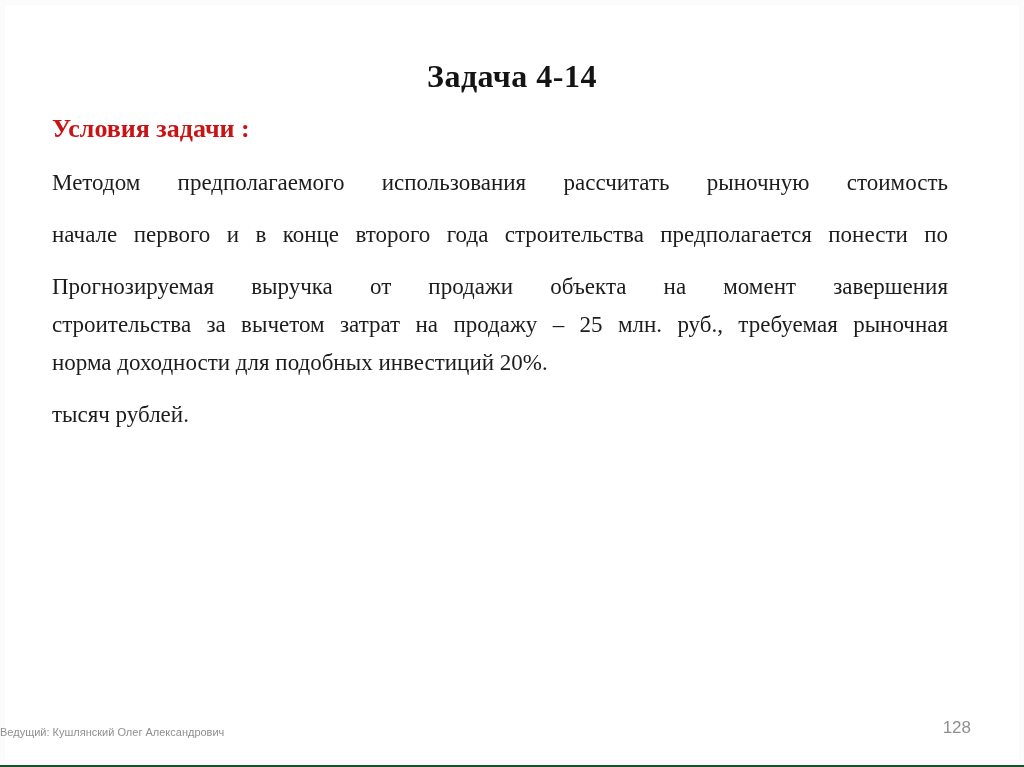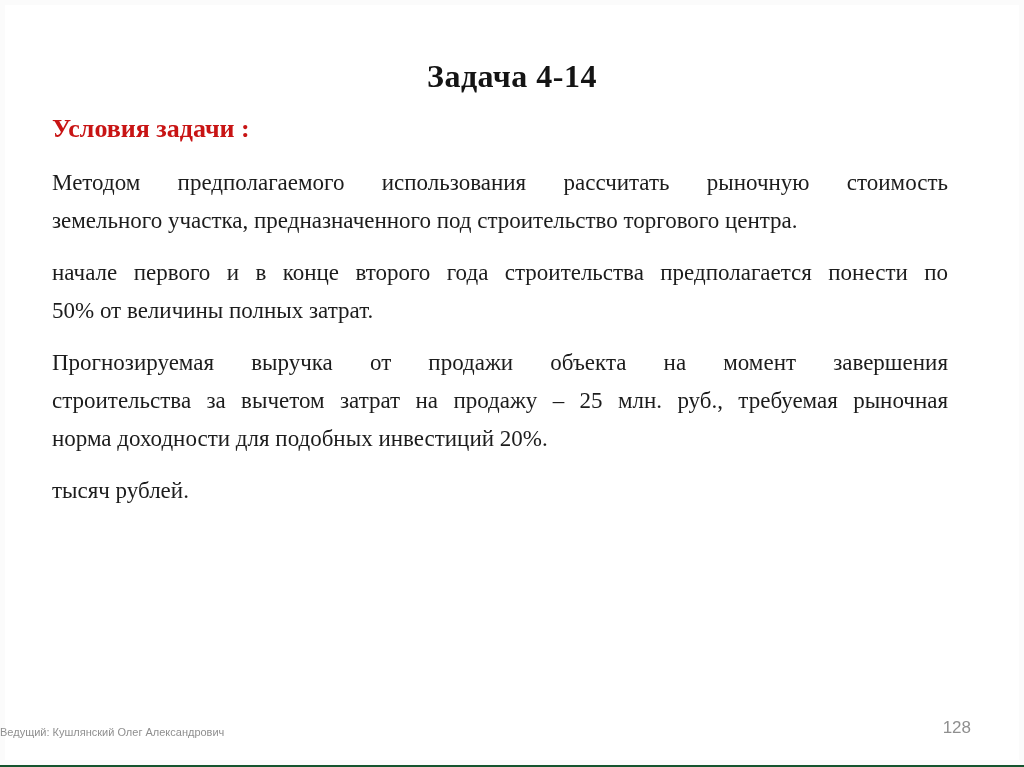--- a/index.html
+++ b/index.html
@@ -81,25 +81,23 @@
 
   <div class="title">Задача 4-14</div>
 
   <div class="content">
     <div class="conditions-heading">Условия задачи :</div>
 
     <div id="conditions-text">
 
     <div class="paragraph">
           <div class="line">Методом предполагаемого использования рассчитать рыночную стоимость</div>
-          <div class="line last">земельного участка, предназначенного под строительство торгового центра.</div>
         </div>
         <div class="paragraph">
           <div class="line">начале первого и в конце второго года строительства предполагается понести по</div>
-          <div class="line last">50% от величины полных затрат.</div>
         </div>
         <div class="paragraph">
           <div class="line">Прогнозируемая выручка от продажи объекта на момент завершения</div>
           <div class="line">строительства за вычетом затрат на продажу – 25 млн. руб., требуемая рыночная</div>
           <div class="line last">норма доходности для подобных инвестиций 20%.</div>
         </div>
         <div class="paragraph">
           <div class="line last">тысяч рублей.</div>
         </div>
       </div>

